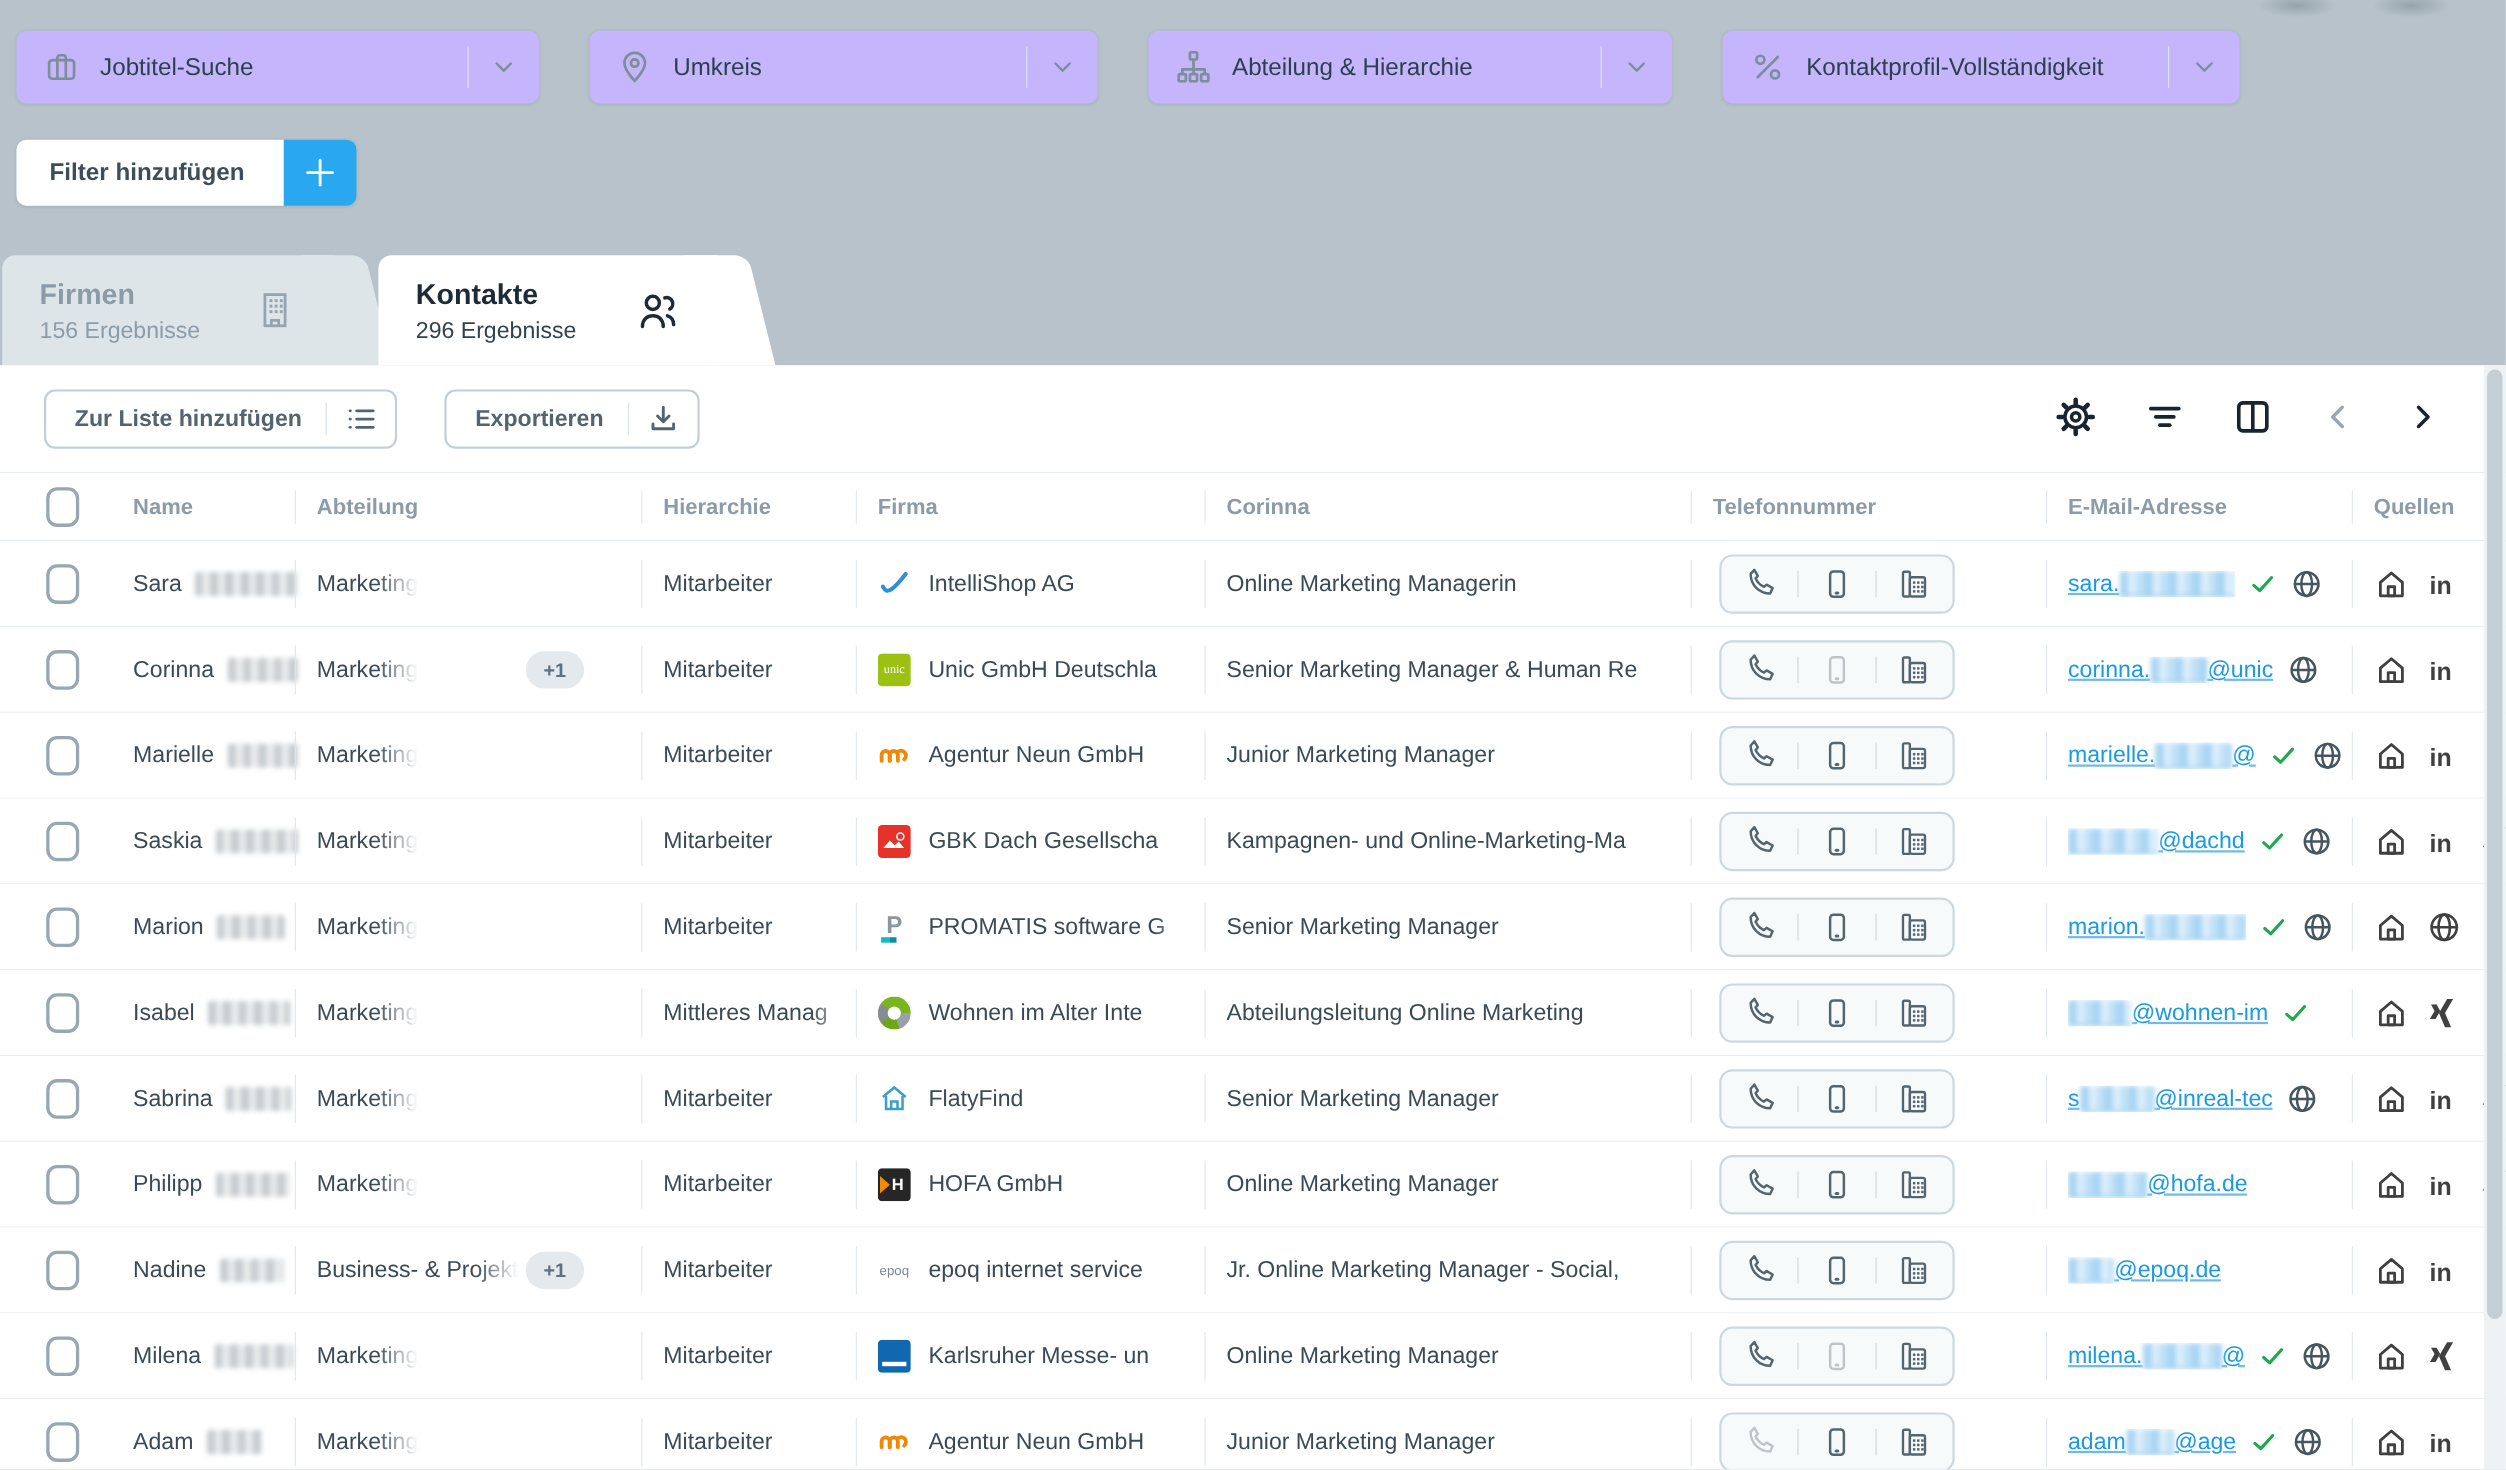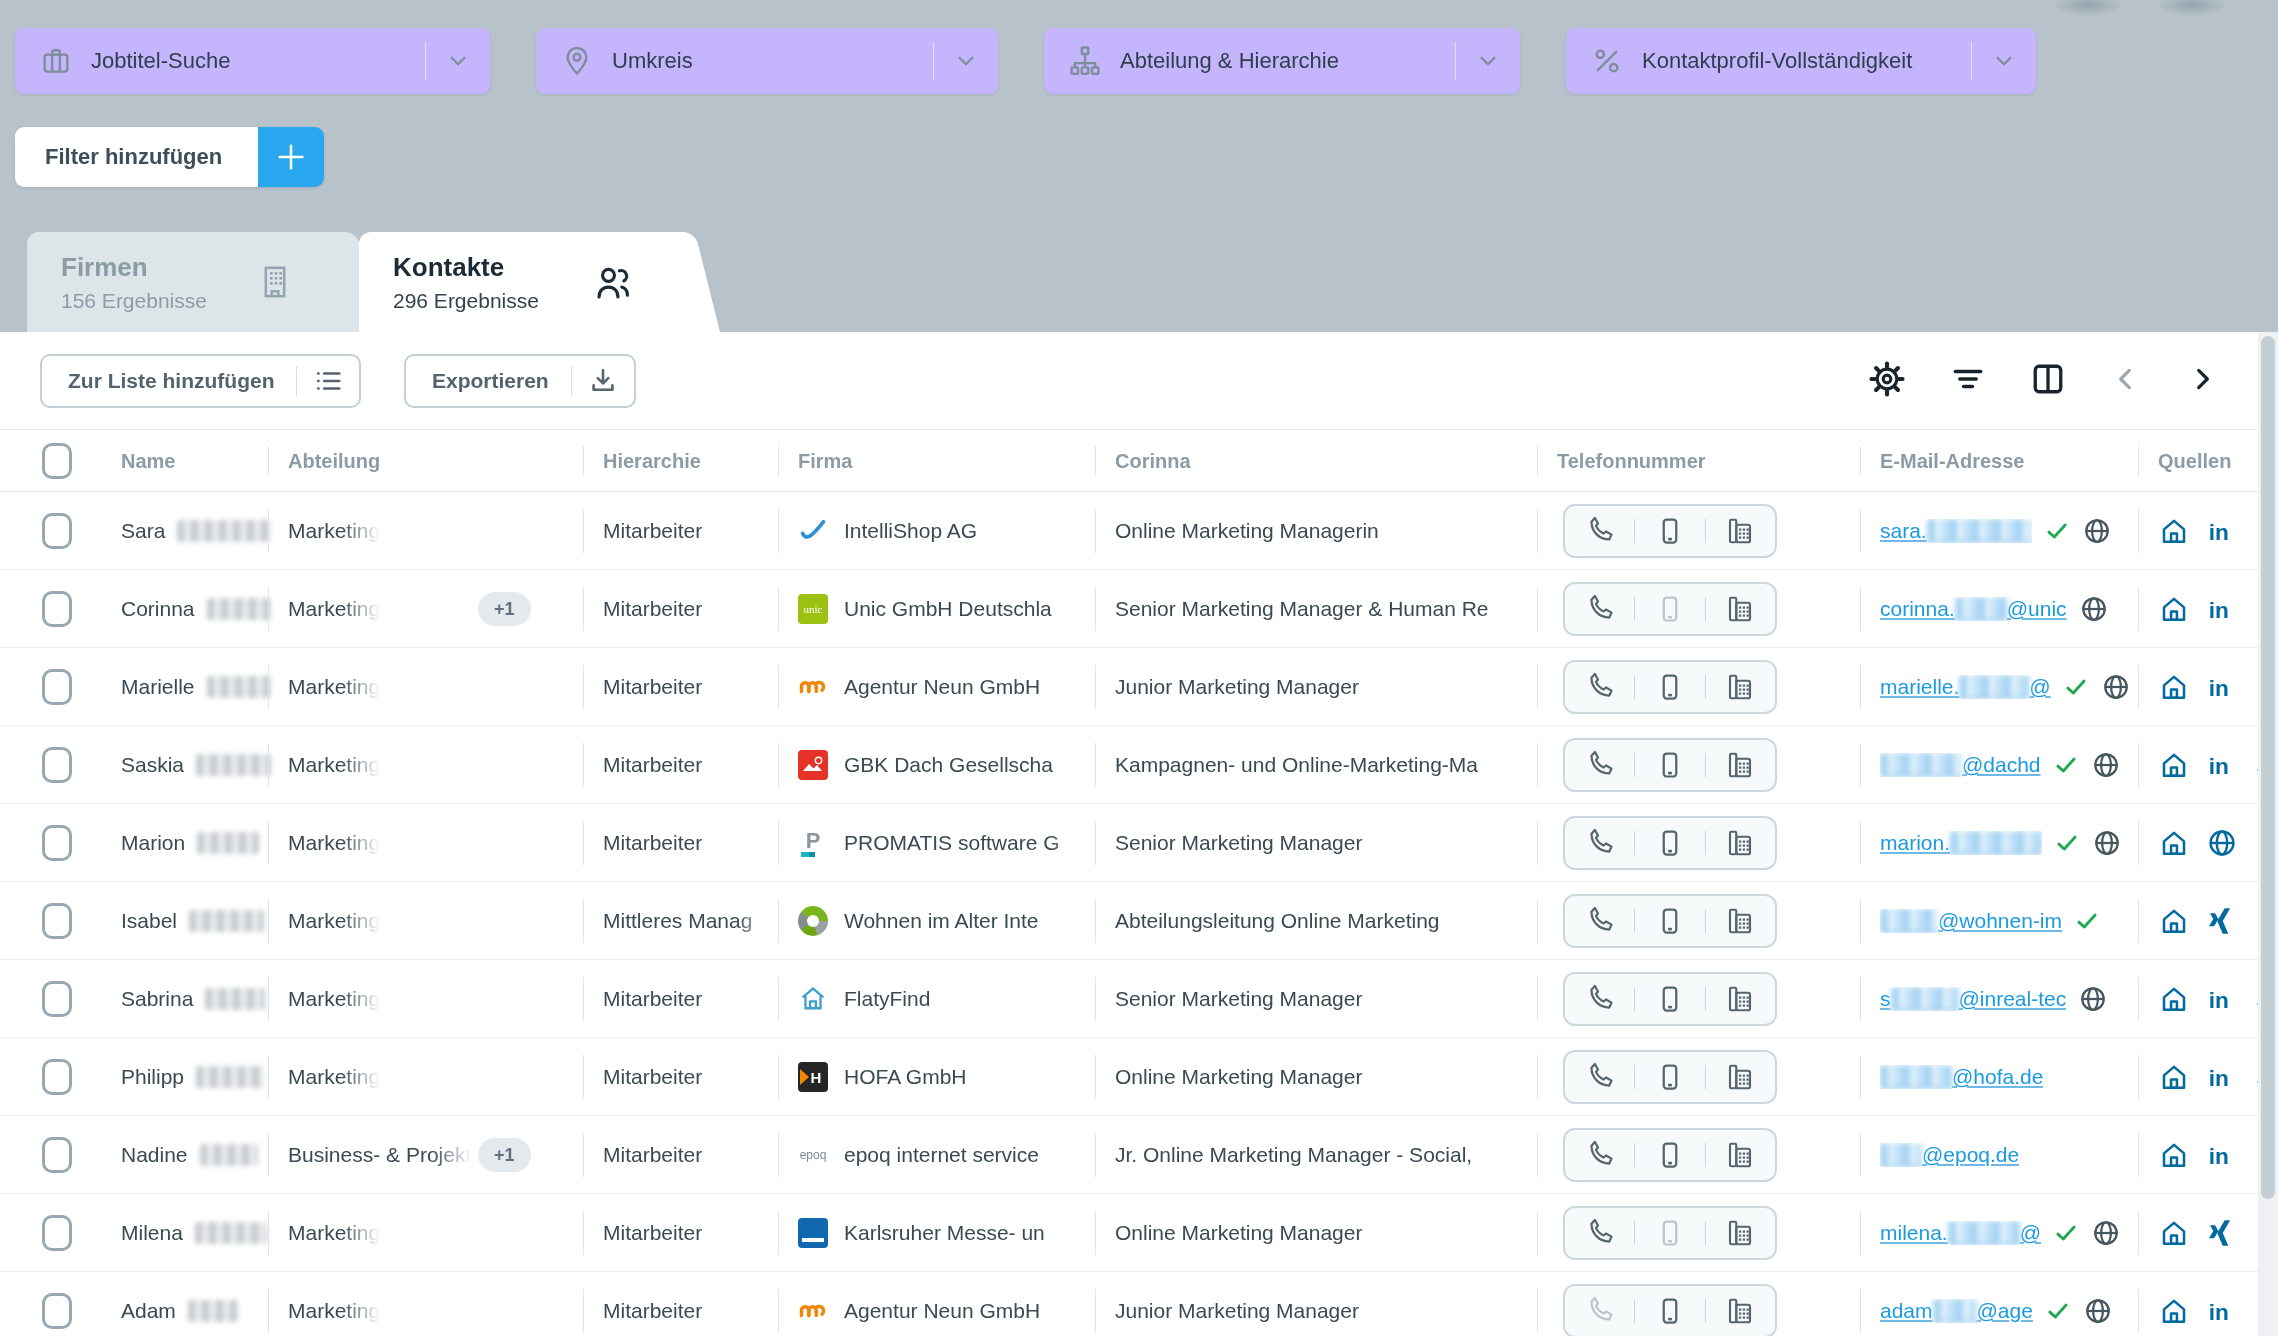--- a/index.html
+++ b/index.html
@@ -31,21 +31,21 @@
 
   
   .add-filter{position:absolute;left:15px;top:127px;height:60px;display:flex;cursor:pointer;
     box-shadow:0 1px 3px rgba(31,45,61,.12);border-radius:9px;}
   .add-filter .af-label{background:#fff;border-radius:9px 0 0 9px;display:flex;align-items:center;
     padding:0 36px 0 30px;font-size:22px;font-weight:bold;color:#3c4e5a;}
   .add-filter .af-plus{width:66px;background:var(--blue);border-radius:0 9px 9px 0;display:flex;
     align-items:center;justify-content:center;color:#fff;}
 
   
-  .tabs{position:absolute;left:27px;top:232px;height:100px;display:flex;}
+  .tabs{position:absolute;left:2px;top:232px;height:100px;display:flex;gap:10px;}
   .tab{position:relative;height:100px;cursor:pointer;}
   .tab .shape-a,.tab .shape-b{position:absolute;background:var(--tabbg);}
   .tab .shape-a{left:0;top:0;bottom:0;right:30px;border-radius:12px 0 0 0;}
   .tab .shape-b{top:0;bottom:0;right:2px;width:58px;transform:skewX(14deg);transform-origin:0 0;border-radius:0 12px 0 0;}
   .tab .tcontent{position:relative;z-index:1;display:flex;align-items:center;height:100%;padding:0 64px 0 34px;}
   .tab-firmen{--tabbg:var(--tab-in);width:332px;}
   .tab-kontakte{--tabbg:#fff;width:338px;}
   .tab .tcol{display:flex;flex-direction:column;gap:6px;}
   .tab .ttitle{font-size:26px;font-weight:bold;}
   .tab .tcount{font-size:21px;}
@@ -140,21 +140,21 @@
   
   .mail{display:flex;align-items:center;max-width:190px;overflow:hidden;flex:0 1 auto;text-decoration:none;cursor:pointer;}
   .mail .mt{color:var(--link);font-size:21px;text-decoration:underline;text-decoration-color:#6fb9e8;white-space:nowrap;}
   .blur-b{display:inline-block;height:24px;border-radius:3px;flex:none;
     border-bottom:2px solid #8fc6ec;
     background:repeating-linear-gradient(90deg,#a9d5f3 0 8px,#dceefb 8px 15px,#bfe1f7 15px 22px);
     filter:blur(2.5px);}
   .mchk{margin-left:12px;color:var(--green);flex:none;display:none;}
   .mglb{margin-left:12px;color:#46565f;flex:none;display:none;}
 
-  .src-ic{color:#0369a1;flex:none;}
+  .src-ic{color:#404040;flex:none;}
 
   
   .scrollbar{position:absolute;right:0;top:0;bottom:0;width:20px;background:#eef2f4;z-index:5;}
   .scrollbar .thumb{position:absolute;left:3px;right:3px;top:4px;height:86%;border-radius:7px;background:#c4ced5;}
 </style>
 </head>
 <body>
 
 <div class="top-shadow ts1"></div>
 <div class="top-shadow ts2"></div>

